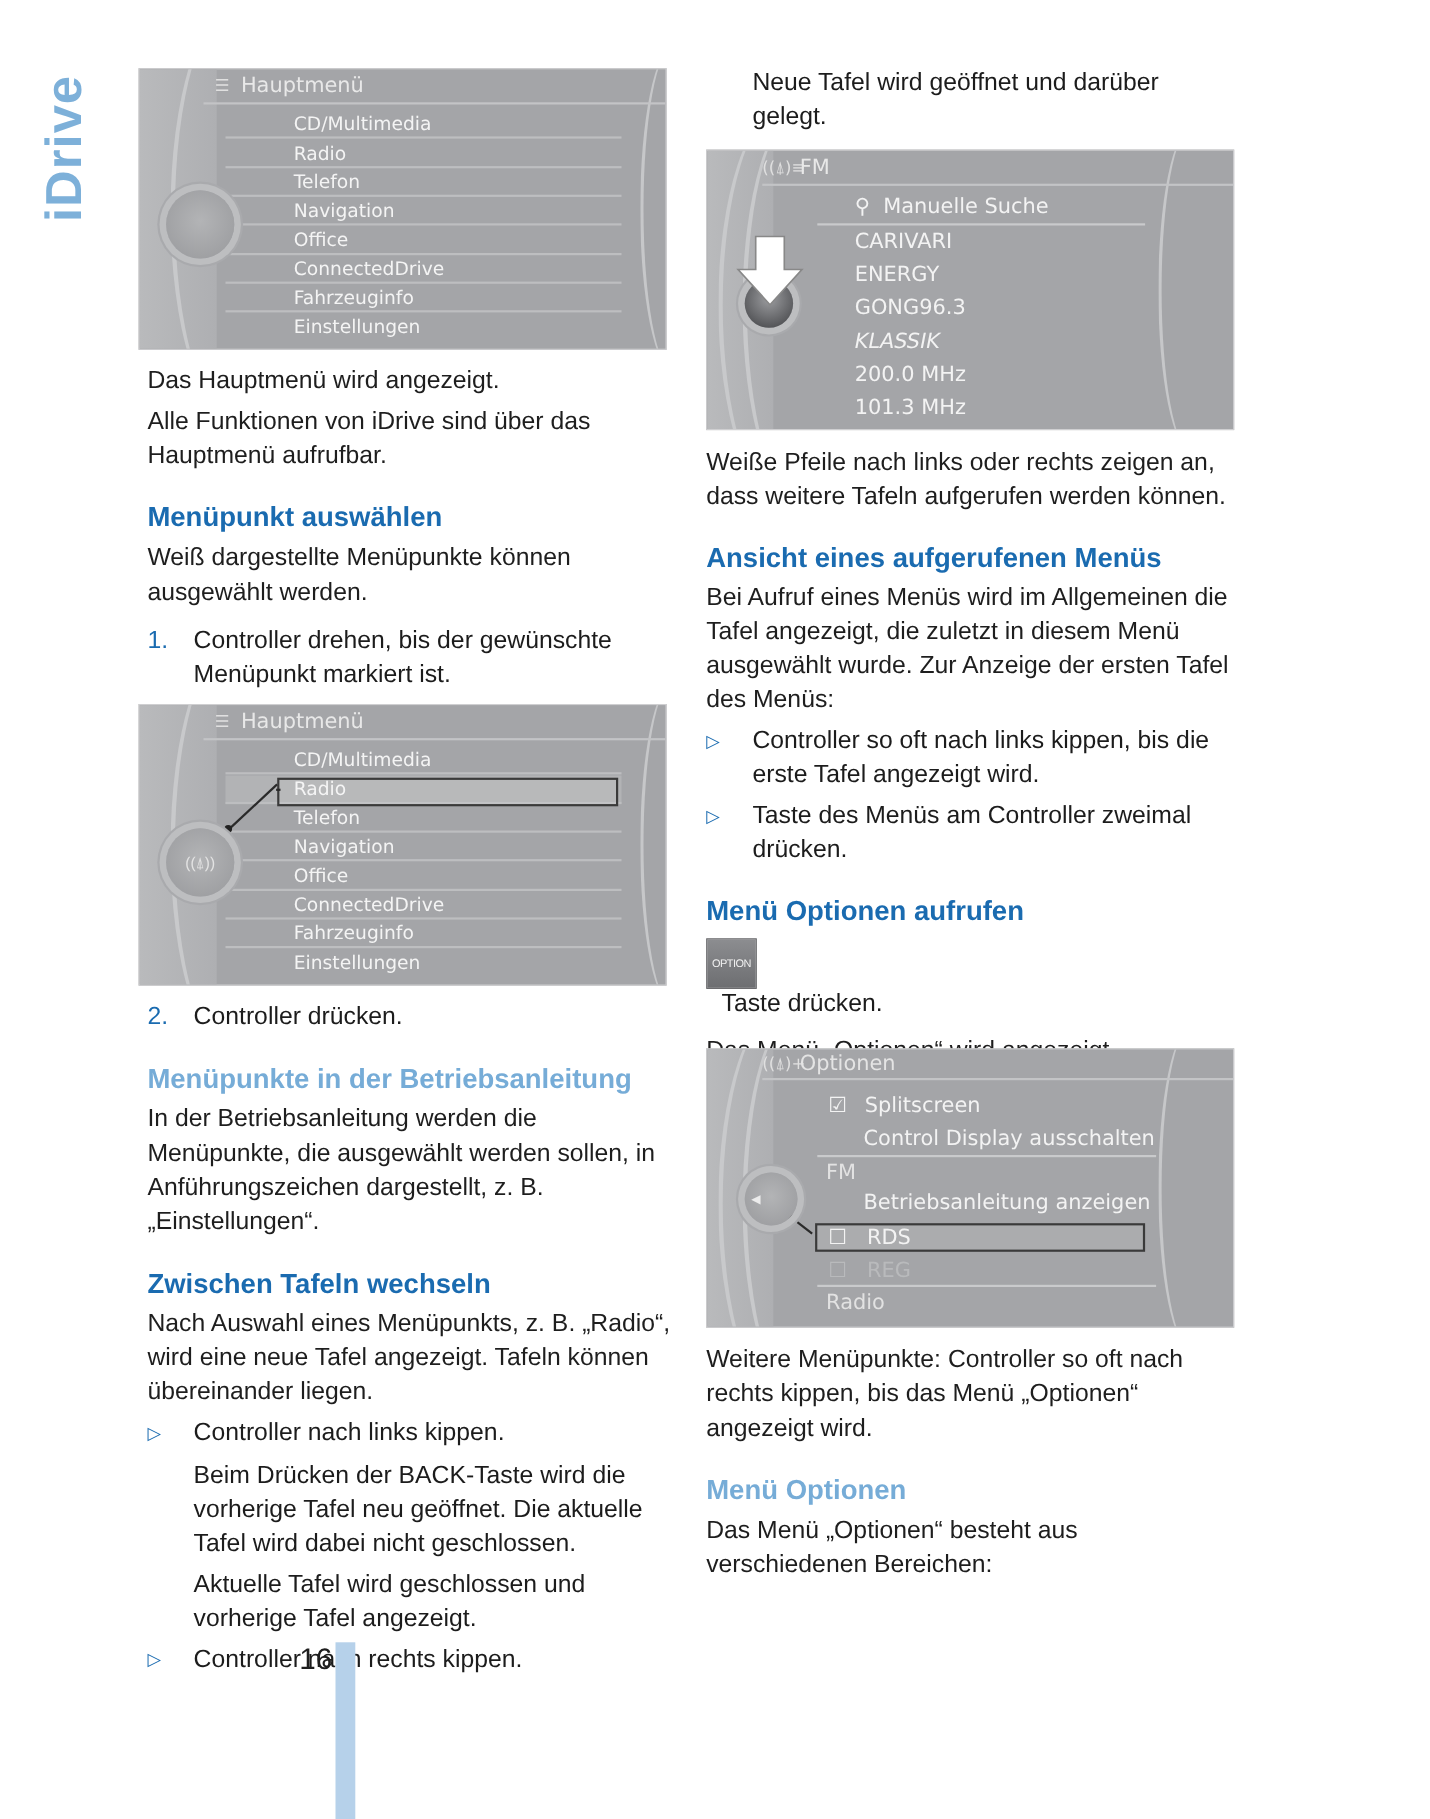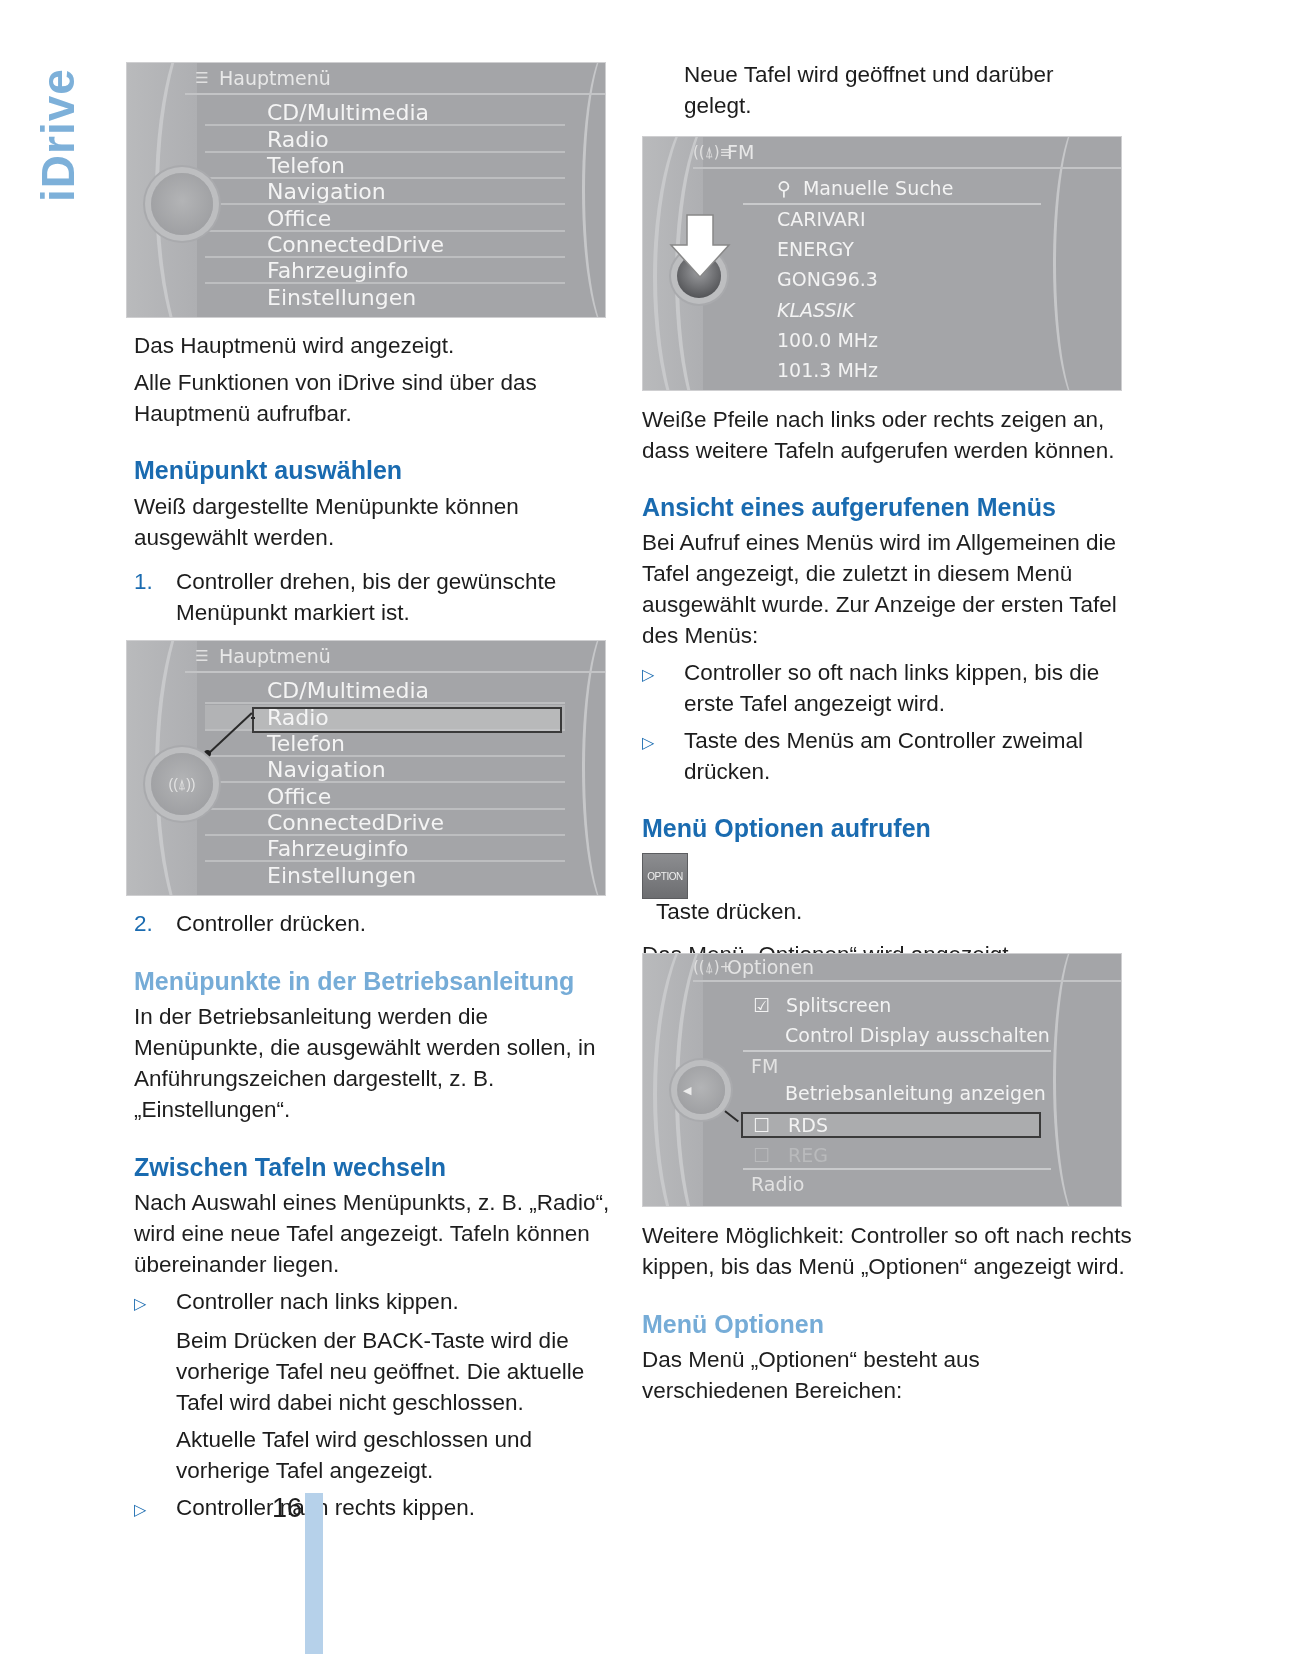--- a/index.html
+++ b/index.html
@@ -49,21 +49,21 @@
   .screen .header {
     position: absolute; left: 58px; right: 0; top: 0; height: 32px;
     display: flex; align-items: center; color: #e8e8e8; font-size: 19px;
     font-family: "DejaVu Sans", sans-serif;
     border-bottom: 2px solid #c3c4c6;
   }
   .screen .header .hicon { width: 34px; text-align: center; font-size: 15px; color: #e0e0e0; }
   .screen .row {
     position: absolute; left: 78px; right: 40px; height: 26px;
     border-bottom: 2px solid #bdbec0;
-    color: #f4f4f4; font-size: 22px; font-family: "DejaVu Sans", sans-serif;
+    color: #f4f4f4; font-size: 17px; font-family: "DejaVu Sans", sans-serif;
     line-height: 26px;
   }
   .screen .row span { position: absolute; left: 62px; }
   .knob {
     position: absolute; border-radius: 50%;
     background: radial-gradient(circle at 50% 45%, #b3b4b6, #98999c);
     box-shadow: 0 0 0 6px #bdbec0, 0 0 0 8px #a9aaad;
   }
   .sel-box { position: absolute; border: 2px solid #3a3a3a; background: rgba(255,255,255,0.08); }
   .pointer-line { position: absolute; height: 2px; background: #2a2a2a; transform-origin: left center; }
@@ -211,21 +211,21 @@
   </div>
   <div class="fm-item" style="left:134px; top:40px;">
     <span>⚲</span>
     <span style="margin-left:6px;">Manuelle Suche</span>
   </div>
   <div class="divider" style="left:100px; right:80px; top:66px;"></div>
   <div class="fm-item" style="left:134px; top:71px;">CARIVARI</div>
   <div class="fm-item" style="left:134px; top:101px;">ENERGY</div>
   <div class="fm-item" style="left:134px; top:131px;">GONG96.3</div>
   <div class="fm-item" style="left:134px; top:162px;font-style:italic;">KLASSIK</div>
-  <div class="fm-item" style="left:134px; top:192px;">100.0 MHz</div>
+  <div class="fm-item" style="left:134px; top:192px;">200.0 MHz</div>
   <div class="fm-item" style="left:134px; top:222px;">101.3 MHz</div>
   <div class="knob" style="left:34px; top:117px; width:44px; height:44px; background:radial-gradient(circle at 50% 40%, #9c9da0, #3d3e41);"></div>
   <svg style="position:absolute; left:26px; top:76px;" width="62" height="68" viewBox="0 0 62 68">
     <polygon points="18,2 44,2 44,32 60,32 31,64 2,32 18,32" fill="#ffffff" stroke="#888" stroke-width="1.5"></polygon>
   </svg>
 </div>
 
 <div class="col col-right" style="top:404px; left:642px; width:490px;">
   <p class="body">Weiße Pfeile nach links oder rechts zeigen an, dass weitere Tafeln aufgerufen werden können.</p>
   <h2 class="h-dark" style="margin-top:26px;">Ansicht eines aufgerufenen Menüs</h2>
@@ -275,19 +275,19 @@
   <div class="divider" style="left:100px; right:70px; top:214px;"></div>
   <div class="fm-item" style="left:108px; top:219px; color:#e2e2e2;">Radio</div>
   <div class="pointer-line" style="left:78px; top:153px; width:22px; transform:rotate(38deg);"></div>
   <div class="pointer-dot" style="left:74px; top:150px;"></div>
   <div class="knob" style="left:34px; top:112px; width:48px; height:48px; display:flex; align-items:center; padding-left:6px; color:#ececec; font-size:11px;">
     <span>◀</span>
   </div>
 </div>
 
 <div class="col col-right" style="top:1220px; left:642px; width:490px;">
-  <p class="body">Weitere Möglichkeit: Controller so oft nach rechts kippen, bis das Menü „Optionen“ angezeigt wird.</p>
+  <p class="body">Weitere Menüpunkte: Controller so oft nach rechts kippen, bis das Menü „Optionen“ angezeigt wird.</p>
   <h2 class="h-light" style="margin-top:27px;">Menü Optionen</h2>
   <p class="body" style="margin-top:5px;">Das Menü „Optionen“ besteht aus verschiedenen Bereichen:</p>
 </div>
 
 <div class="page-num">16</div>
 <div class="page-bar"></div>
 
 </body></html>

